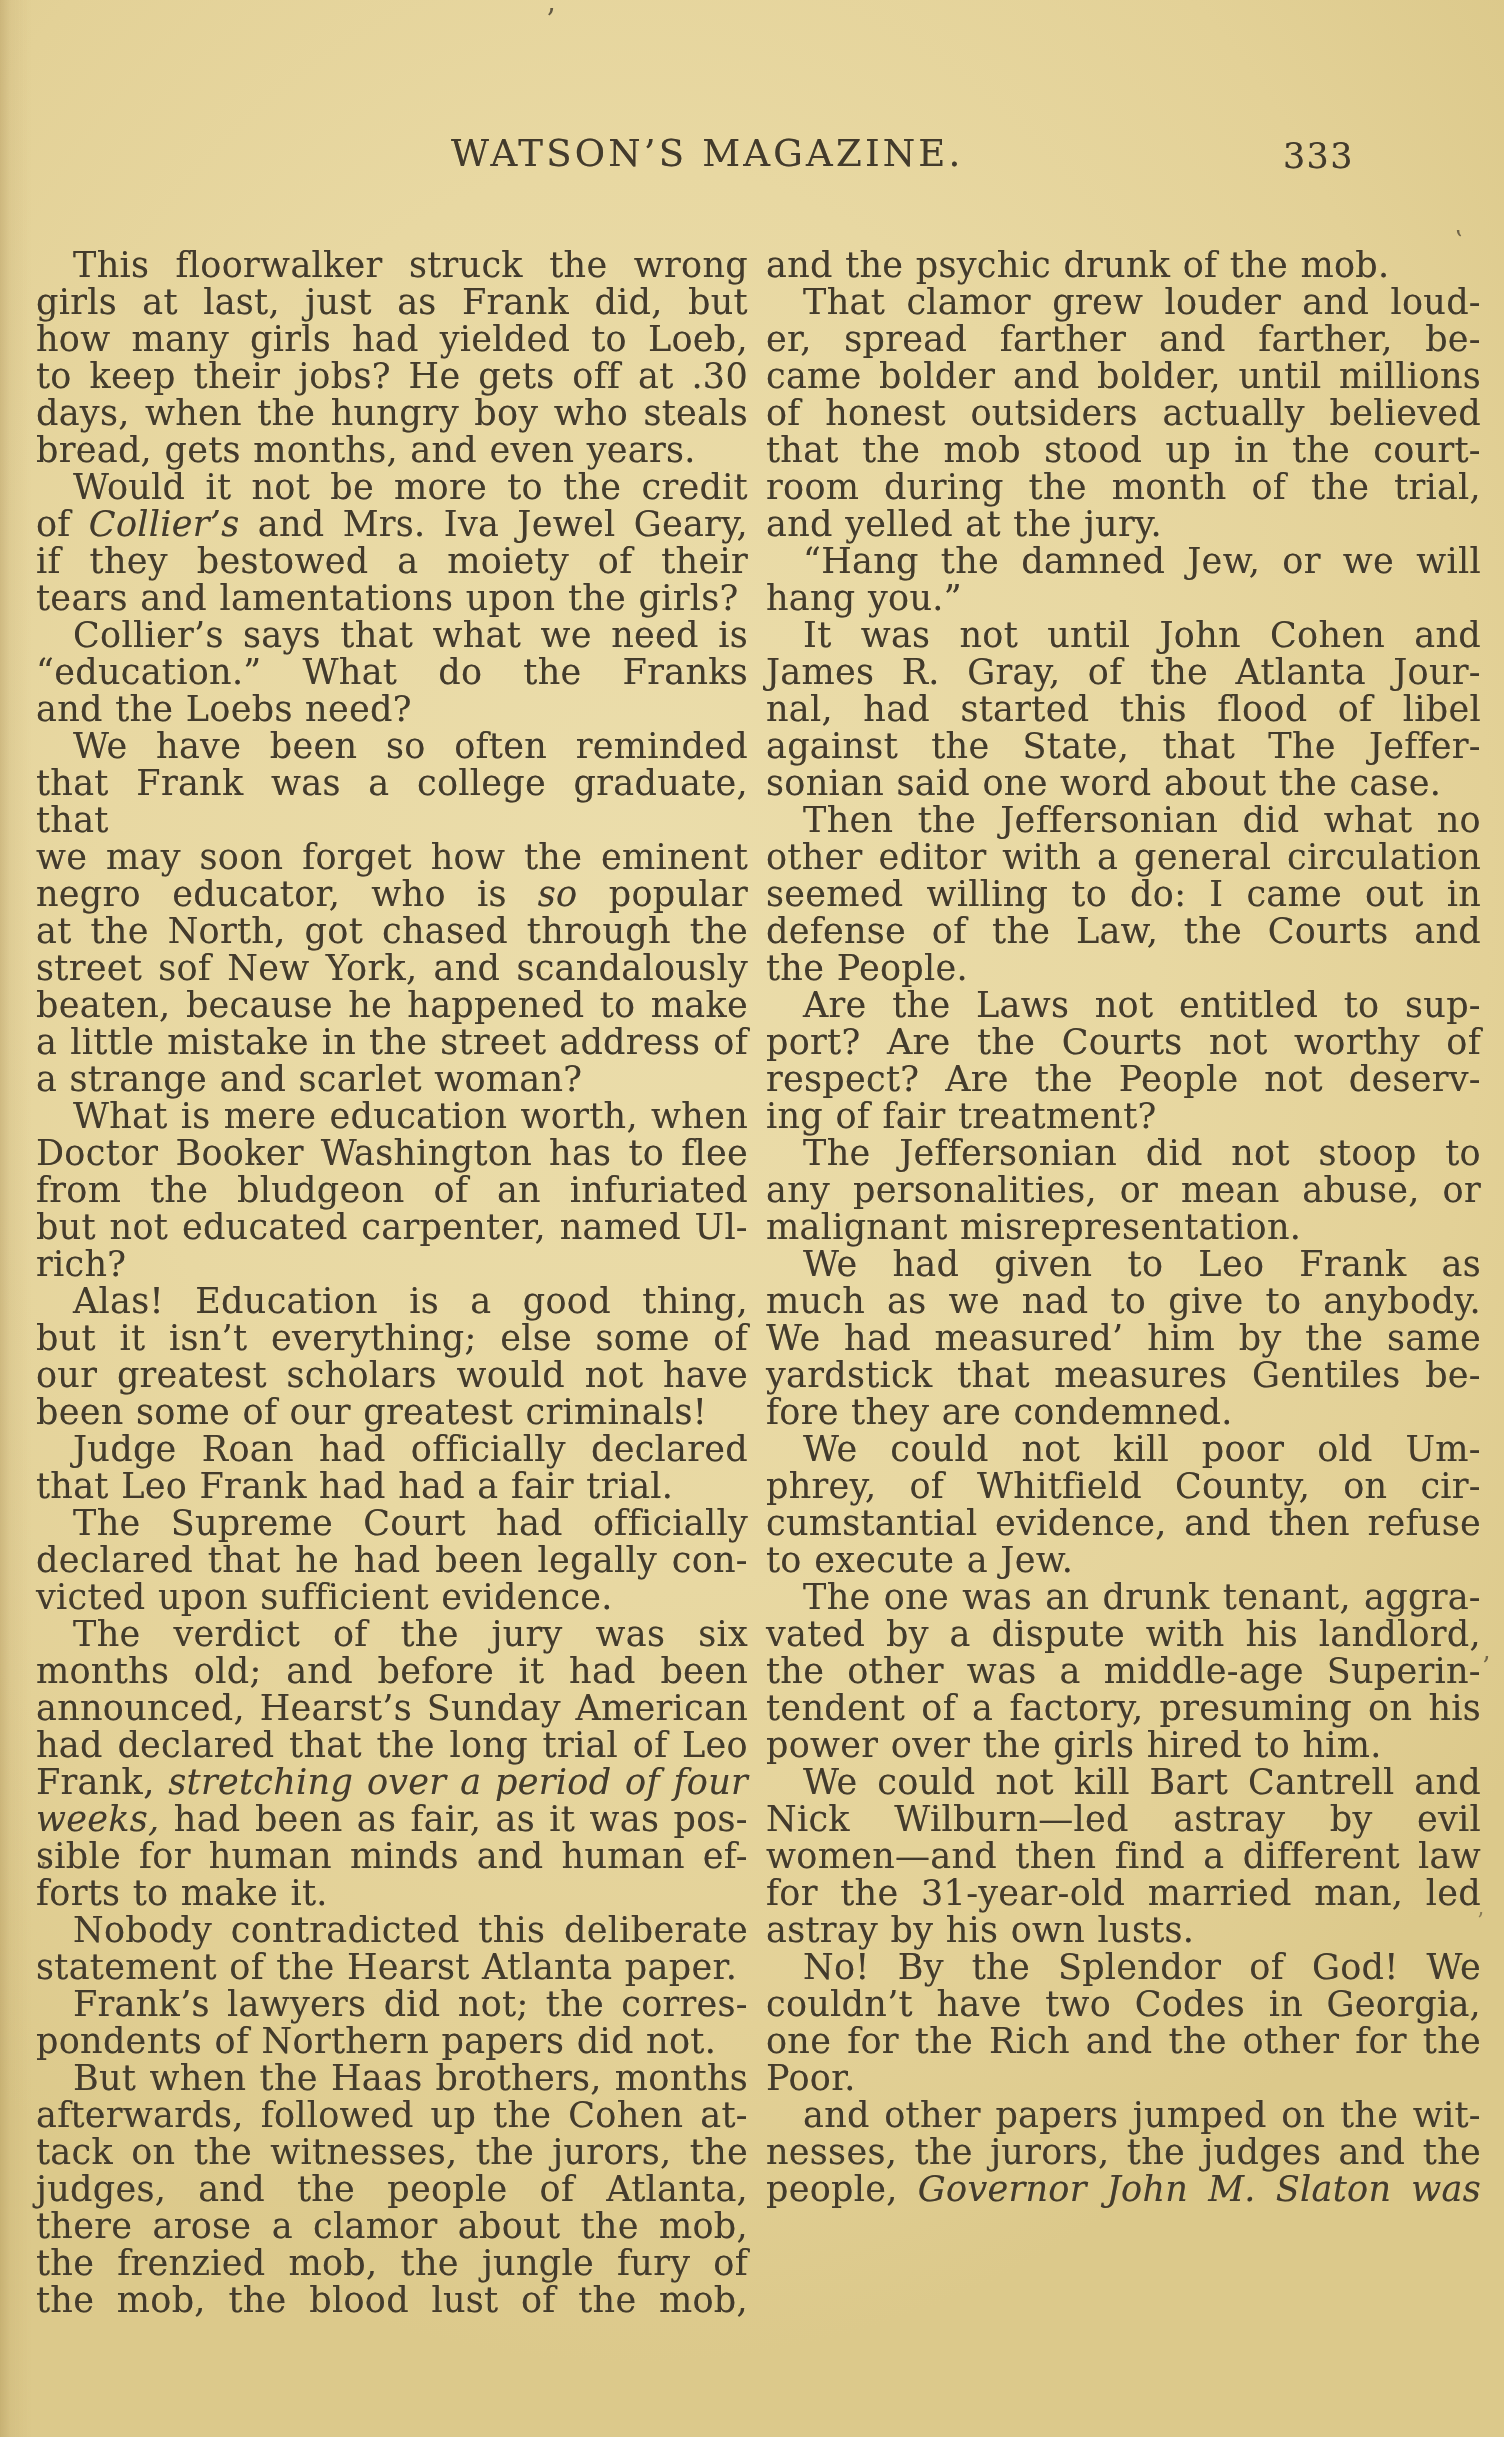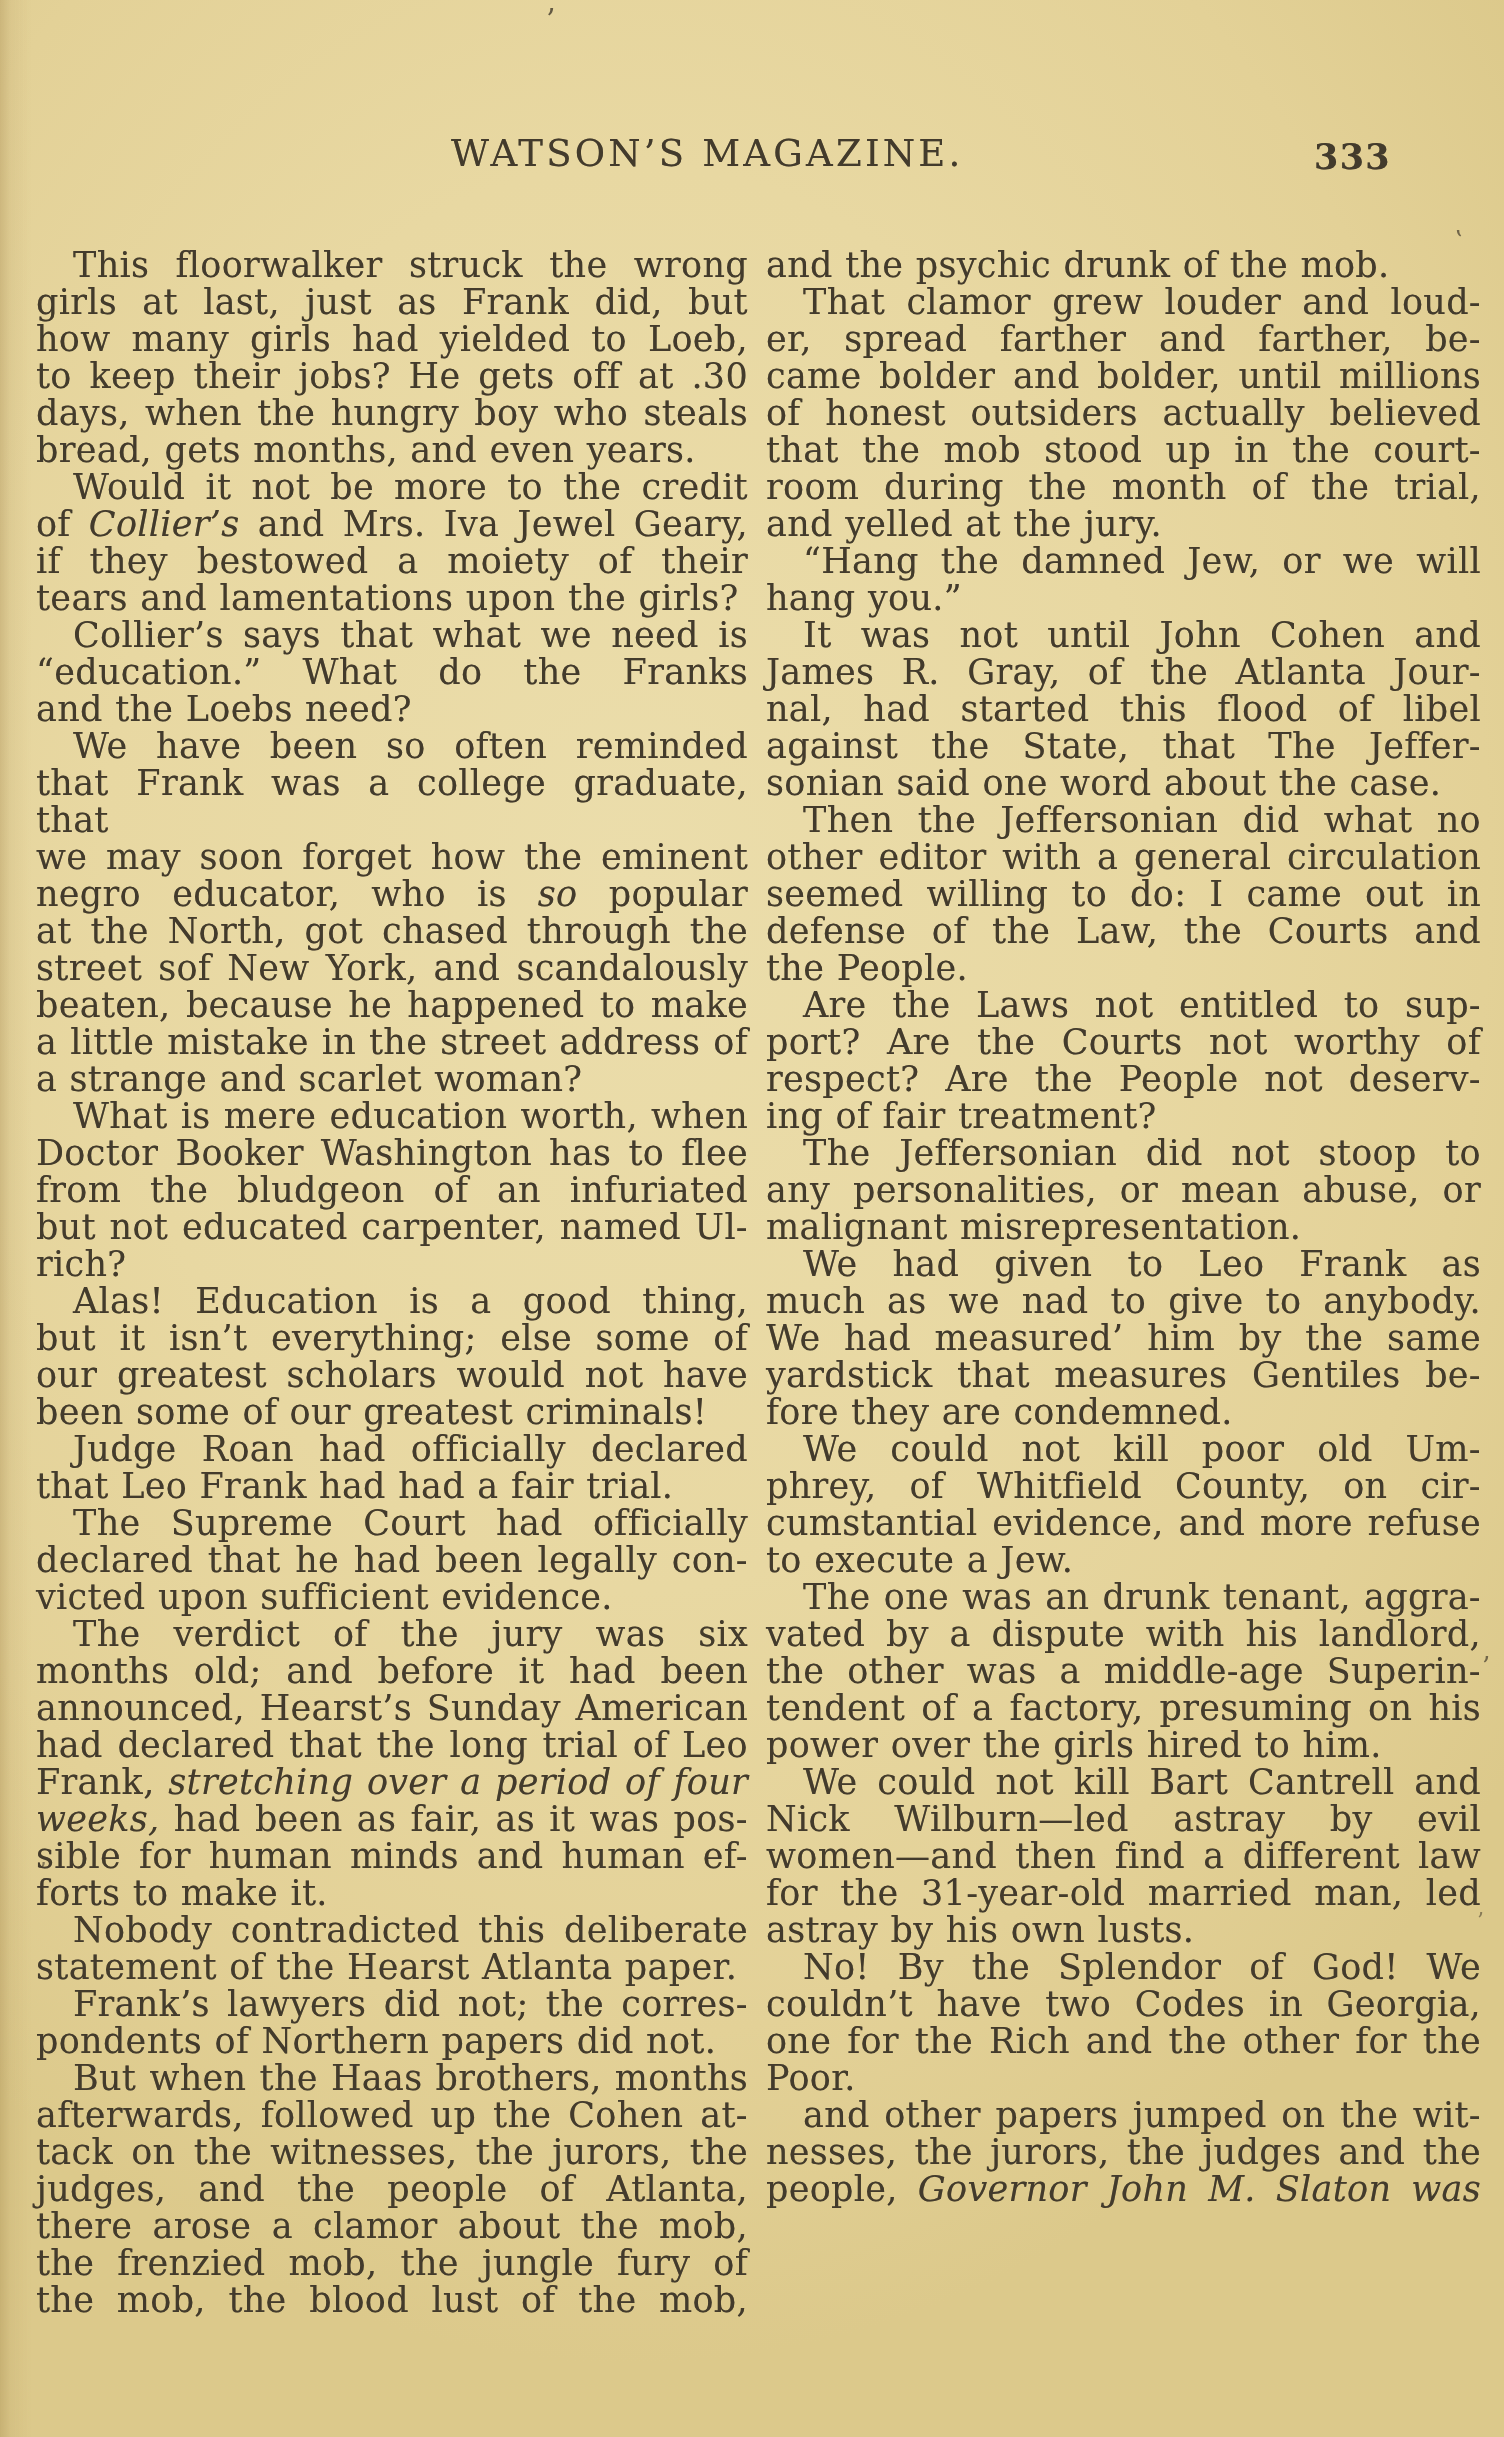--- a/index.html
+++ b/index.html
@@ -15,23 +15,22 @@
   }
   .page { position: absolute; inset: 0; }
   .header-title {
     position: absolute; top: 132px; left: 451px;
     font-size: 37px; font-weight: normal; letter-spacing: 3.2px;
     white-space: nowrap;
     text-shadow: 0 0 0.6px rgba(60,52,38,0.55);
   }
   .page-number {
     position: absolute; top: 136px; left: 1283px;
-    font-size: 35px; font-weight: bold; letter-spacing: 1.3px;
+    font-size: 35px; font-weight: normal; letter-spacing: 1.3px;
     text-shadow: 0 0 0.6px rgba(60,52,38,0.55);
-    margin-left: 31px;
   }
   .column {
     position: absolute; top: 222px;
     font-size: 35px; line-height: 37px;
     letter-spacing: 0.3px; word-spacing: 1px;
     text-shadow: 0 0 0.6px rgba(60,52,38,0.45);
     margin-top: 25px;
   }
   .column.left  { left: 36px;   width: 712px; }
   .column.right { left: 766px; width: 715px; }
@@ -174,21 +173,21 @@
       <div class="para indent">
         <div class="line"><span>We had given to Leo Frank as</span></div>
         <div class="line"><span>much as we nad to give to anybody.</span></div>
         <div class="line"><span>We had measured’ him by the same</span></div>
         <div class="line"><span>yardstick that measures Gentiles be-</span></div>
         <div class="line last"><span>fore they are condemned.</span></div>
       </div>
       <div class="para indent">
         <div class="line"><span>We could not kill poor old Um-</span></div>
         <div class="line"><span>phrey, of Whitfield County, on cir-</span></div>
-        <div class="line"><span>cumstantial evidence, and more refuse</span></div>
+        <div class="line"><span>cumstantial evidence, and then refuse</span></div>
         <div class="line last"><span>to execute a Jew.</span></div>
       </div>
       <div class="para indent">
         <div class="line"><span>The one was an drunk tenant, aggra-</span></div>
         <div class="line"><span>vated by a dispute with his landlord,</span></div>
         <div class="line"><span>the other was a middle-age Superin-</span></div>
         <div class="line"><span>tendent of a factory, presuming on his</span></div>
         <div class="line last"><span>power over the girls hired to him.</span></div>
       </div>
       <div class="para indent">

